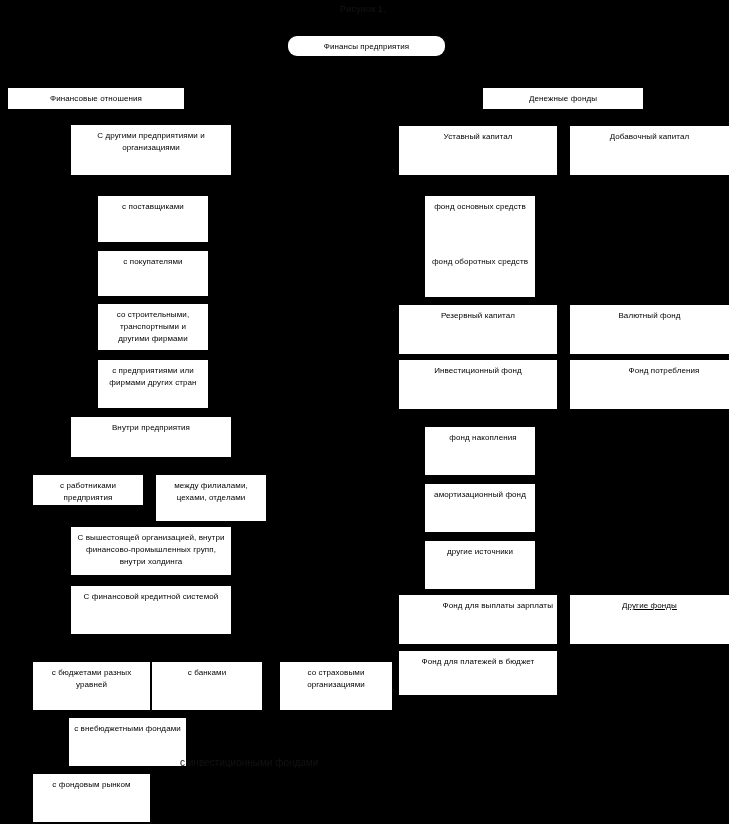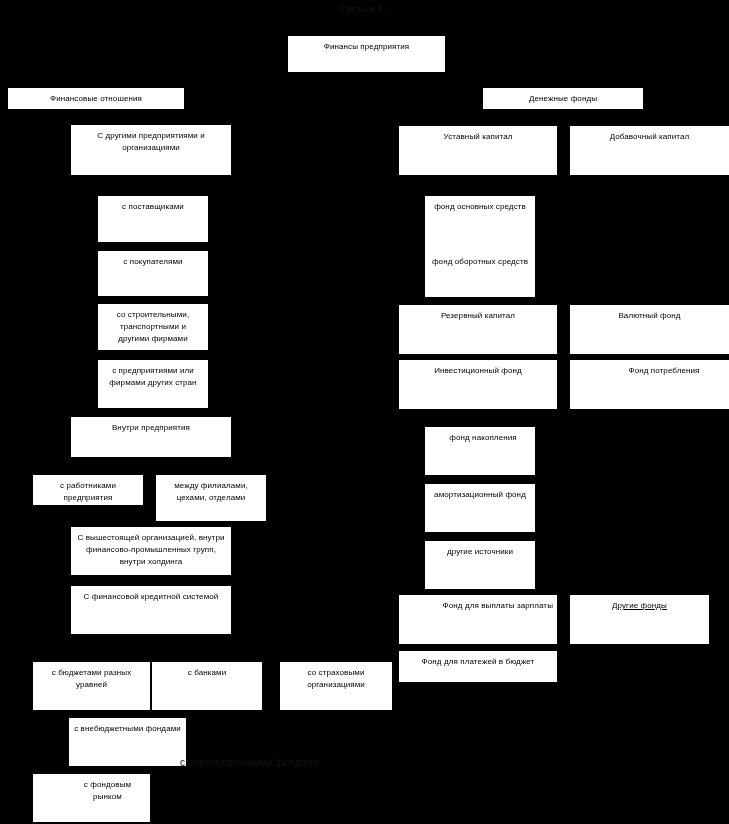--- a/index.html
+++ b/index.html
@@ -49,21 +49,21 @@
     white-space: pre-line;
   }
 </style>
 </head>
 <body>
 
 <div id="canvas">
 
   <div class="figure-caption" style="left:340px; top:4px;">Рисунок 1.</div>
 
-  <div class="node" style="left:288px; top:36px; width:157px; height:36px;">
+  <div class="node" style="left:288px; top:36px; width:157px; height:20px;border-radius:9px;">
     <span class="txt">Финансы предприятия</span>
   </div>
 
   <div class="node" style="left:8px; top:88px; width:176px; height:21px;">
     <span class="txt">Финансовые отношения</span>
   </div>
 
   <div class="node" style="left:483px; top:88px; width:160px; height:21px;">
     <span class="txt">Денежные фонды</span>
   </div>
@@ -123,21 +123,21 @@
   </div>
 
   <div class="node" style="left:280px; top:662px; width:112px; height:48px;">
     <span class="txt">со страховыми организациями</span>
   </div>
 
   <div class="node" style="left:33px; top:718px; width:117px; height:48px;margin-left:36px;">
     <span class="txt">с внебюджетными фондами</span>
   </div>
 
-  <div class="node" style="left:33px; top:774px; width:117px; height:48px;padding-left:32px;">
+  <div class="node" style="left:33px; top:774px; width:117px; height:48px;">
     <span class="txt">с фондовым рынком</span>
   </div>
 
   <div class="ghost-label" style="left:180px; top:757px;">с инвестиционными фондами</div>
 
   <div class="node" style="left:399px; top:126px; width:158px; height:49px;">
     <span class="txt">Уставный капитал</span>
   </div>
 
   <div class="node" style="left:570px; top:126px; width:159px; height:49px;">
@@ -177,21 +177,21 @@
   </div>
 
   <div class="node" style="left:425px; top:541px; width:110px; height:48px;">
     <span class="txt">другие источники</span>
   </div>
 
   <div class="node" style="left:399px; top:595px; width:158px; height:49px;text-align:right;">
     <span class="txt">Фонд для выплаты зарплаты</span>
   </div>
 
-  <div class="node" style="left:570px; top:595px; width:139px; height:49px;text-decoration:underline;">
+  <div class="node" style="left:570px; top:595px; width:159px; height:49px;text-decoration:underline;">
     <span class="txt">Другие фонды</span>
   </div>
 
-  <div class="node" style="left:399px; top:651px; width:158px; height:31px;">
+  <div class="node" style="left:399px; top:651px; width:158px; height:44px;">
     <span class="txt">Фонд для платежей в бюджет</span>
   </div>
 
 </div>
 
 </body></html>

